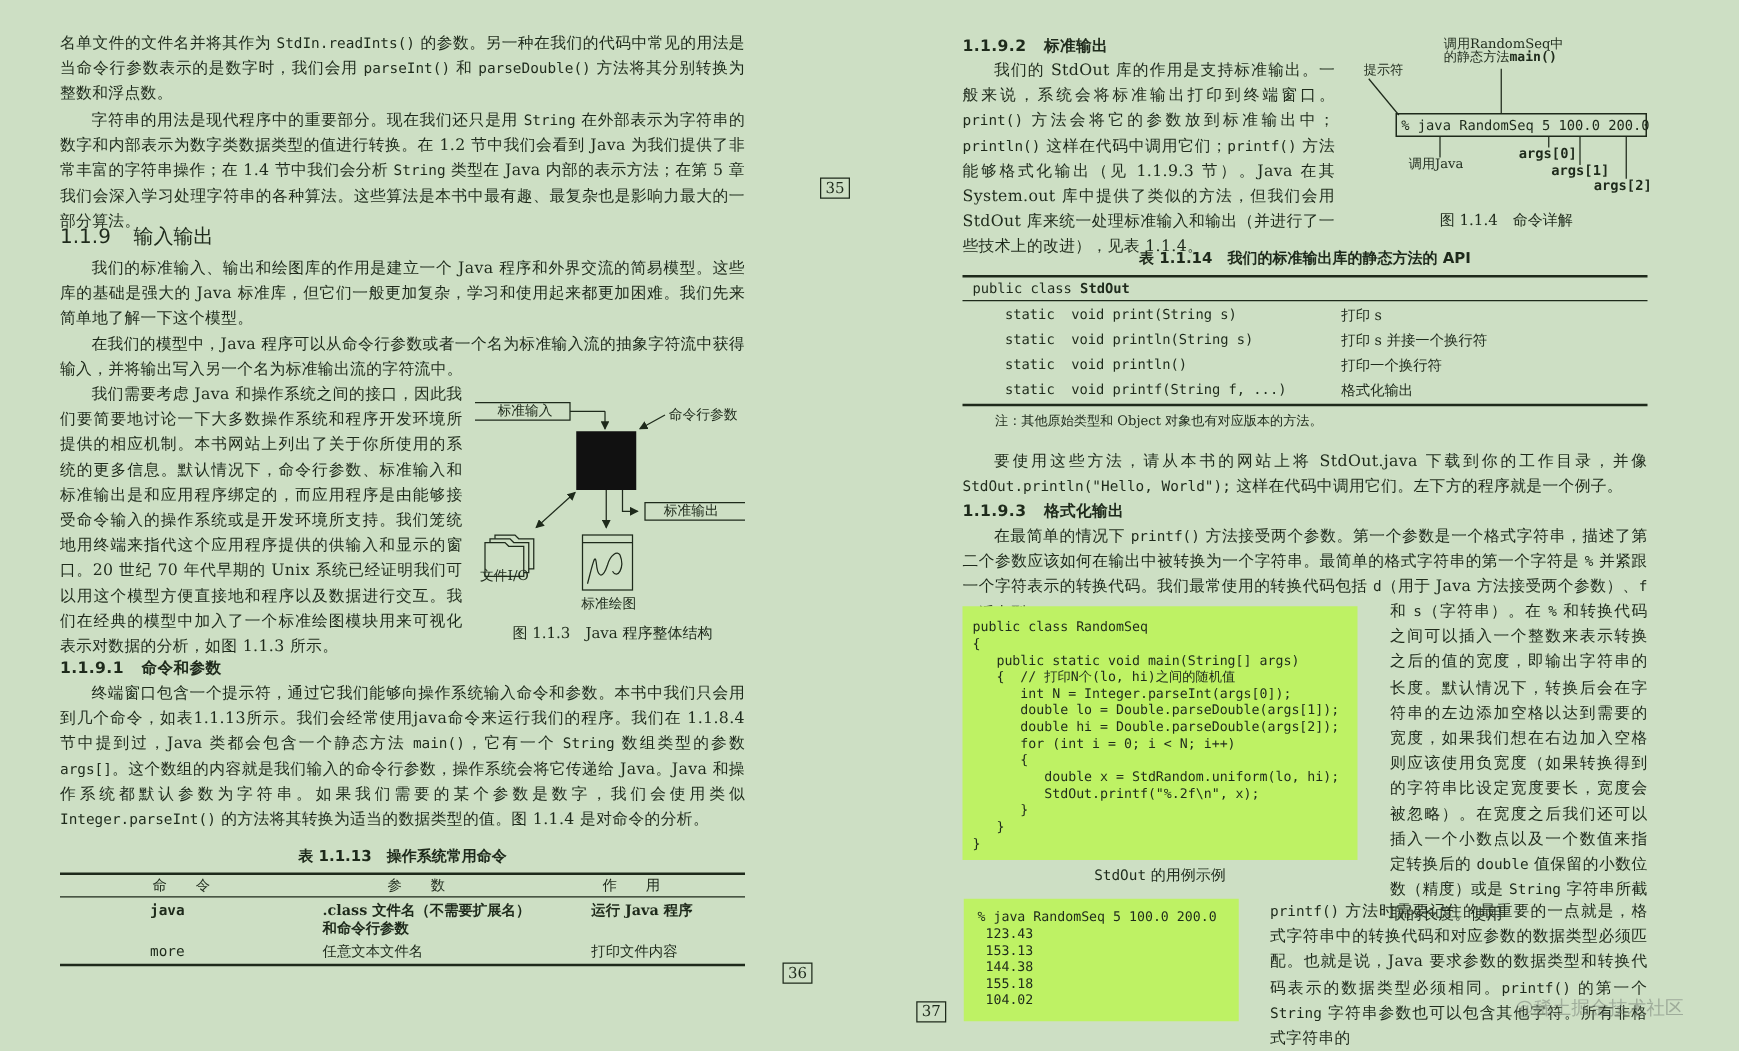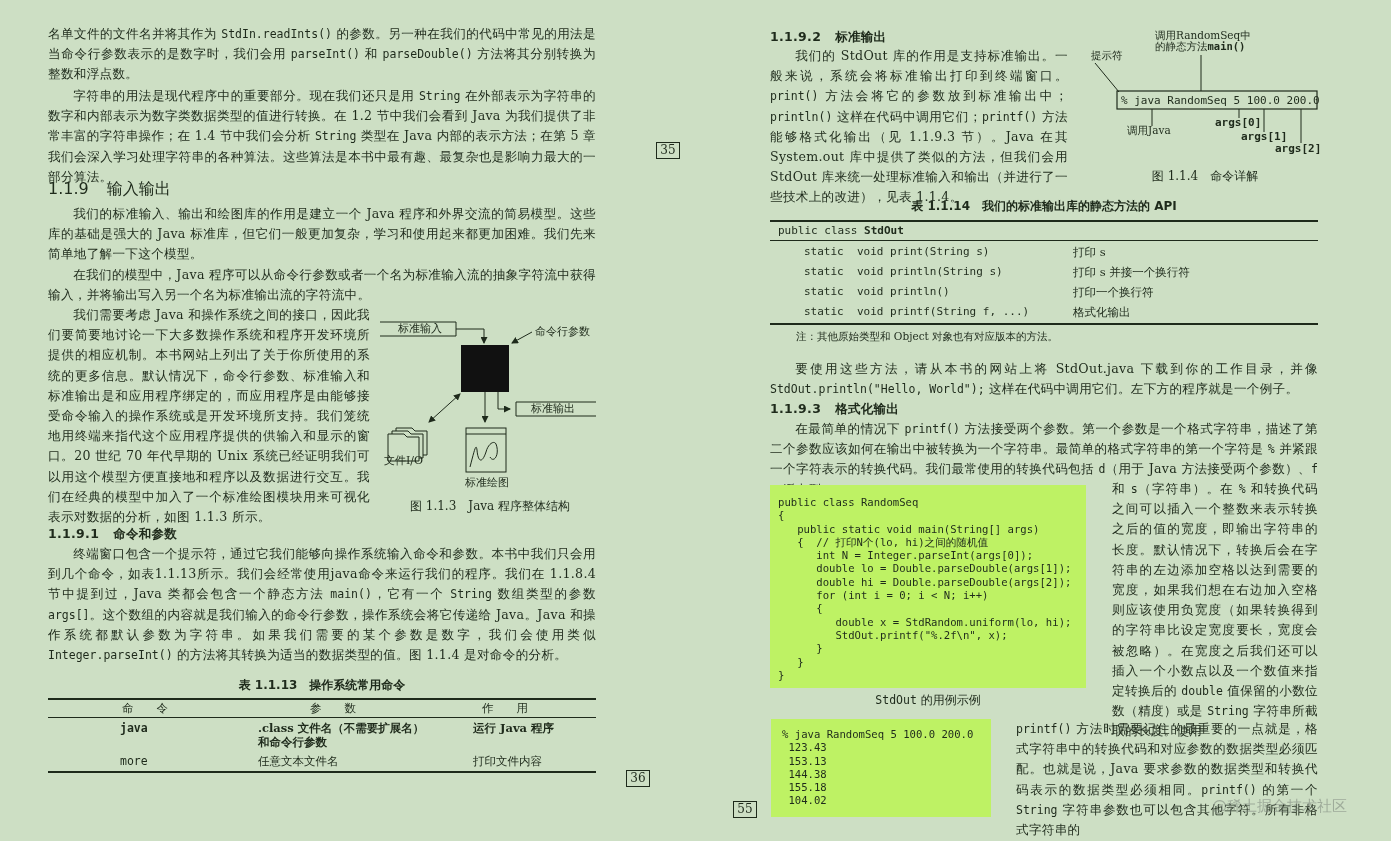--- a/index.html
+++ b/index.html
@@ -217,19 +217,19 @@
 
 <div class="abs code-box" style="left:771px; top:719px; width:220px; height:98px; padding:9px 0 0 11px; box-sizing:border-box;">
   <pre id="term-lines">% java RandomSeq 5 100.0 200.0
  123.43
  153.13
  144.38
  155.18
  104.02</pre>
 </div>
 
-<div class="abs pnum" style="left:733px; top:801px;">55</div>
+<div class="abs pnum" style="left:733px; top:801px;">37</div>
 
 <div class="abs p" style="left:1016px; top:719px; width:302px;">
   <code>printf()</code><span> 方法时需要记住的最重要的一点就是，格式字符串中的转换代码和对应参数的数据类型必须匹配。也就是说，Java 要求参数的数据类型和转换代码表示的数据类型必须相同。</span><code>printf()</code><span> 的第一个 </span><code>String</code><span> 字符串参数也可以包含其他字符。所有非格式字符串的</span>
 </div>
 
 <div class="abs watermark" style="left:1212px; top:797px;">@稀土掘金技术社区</div>
 
 </body></html>

